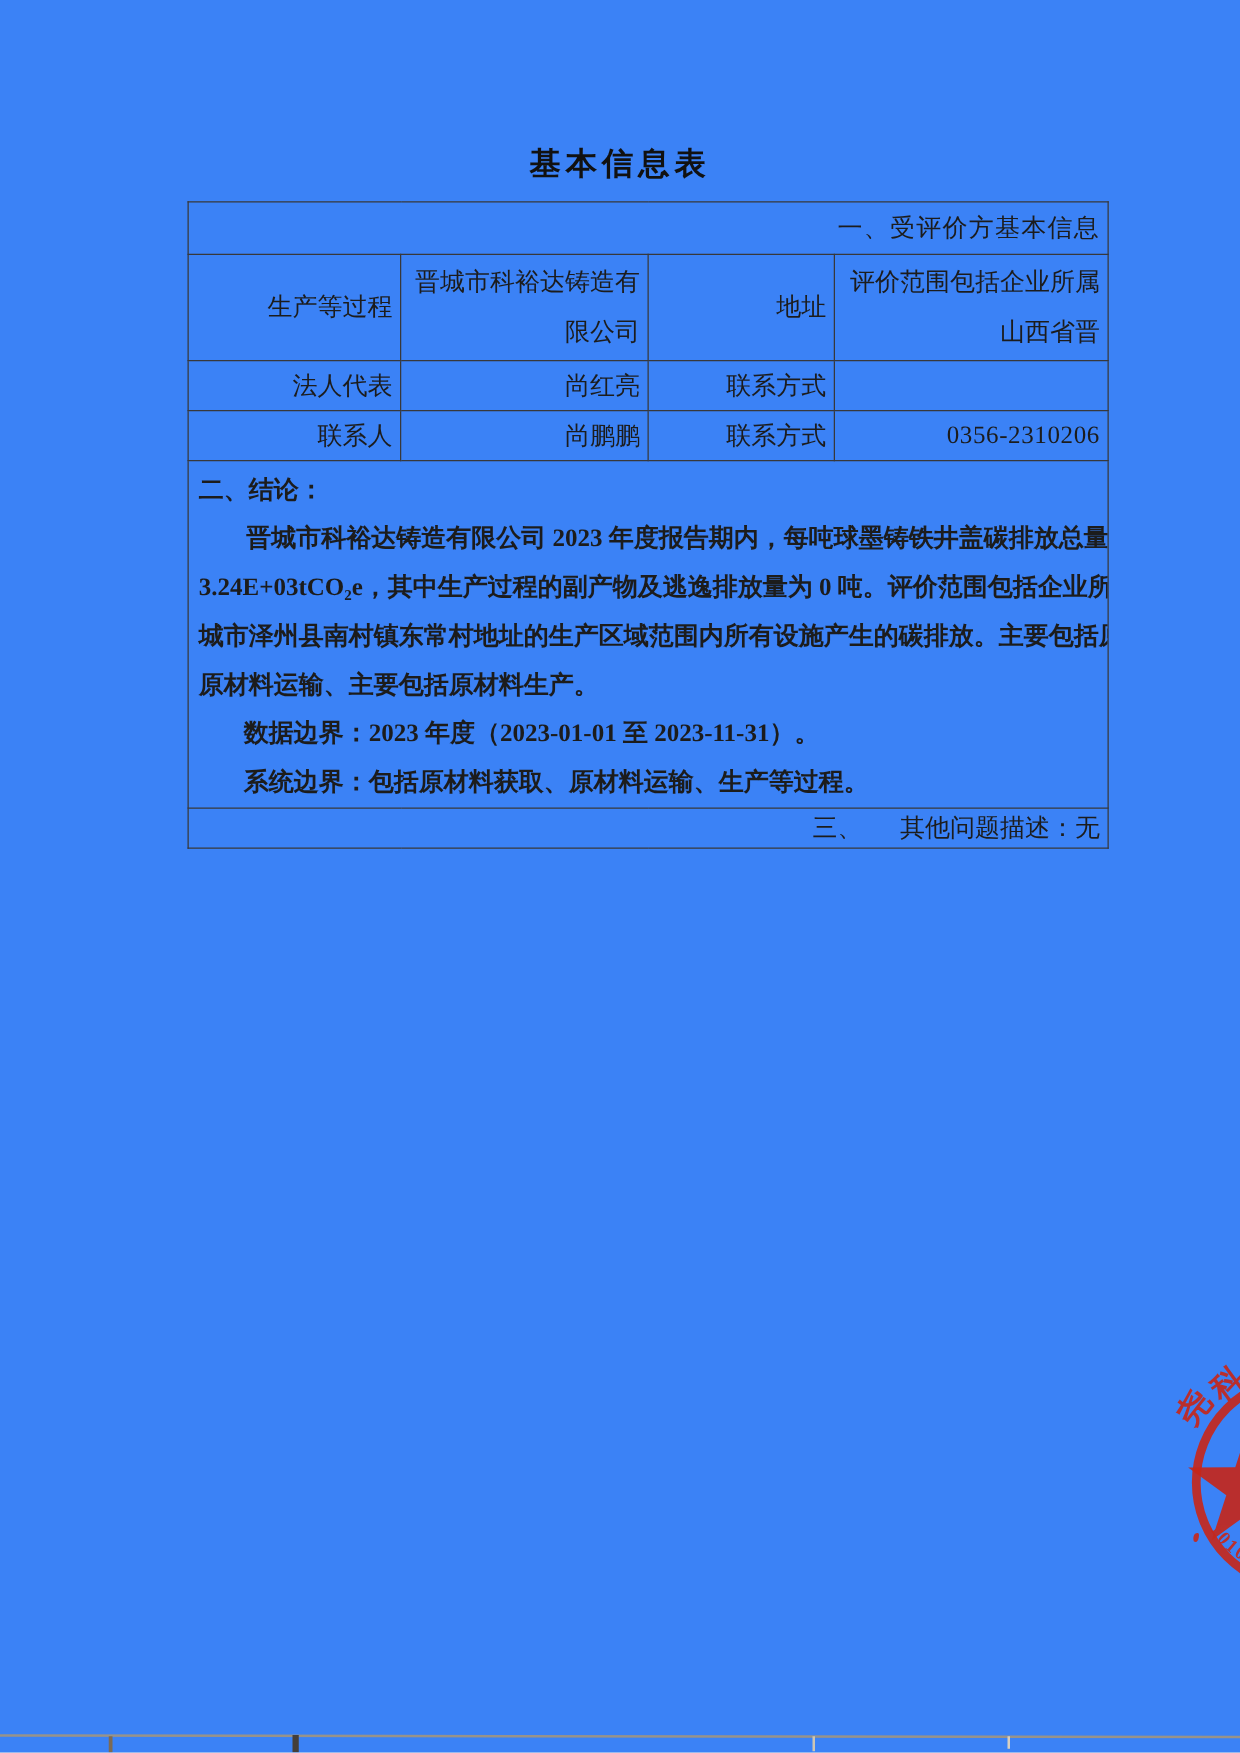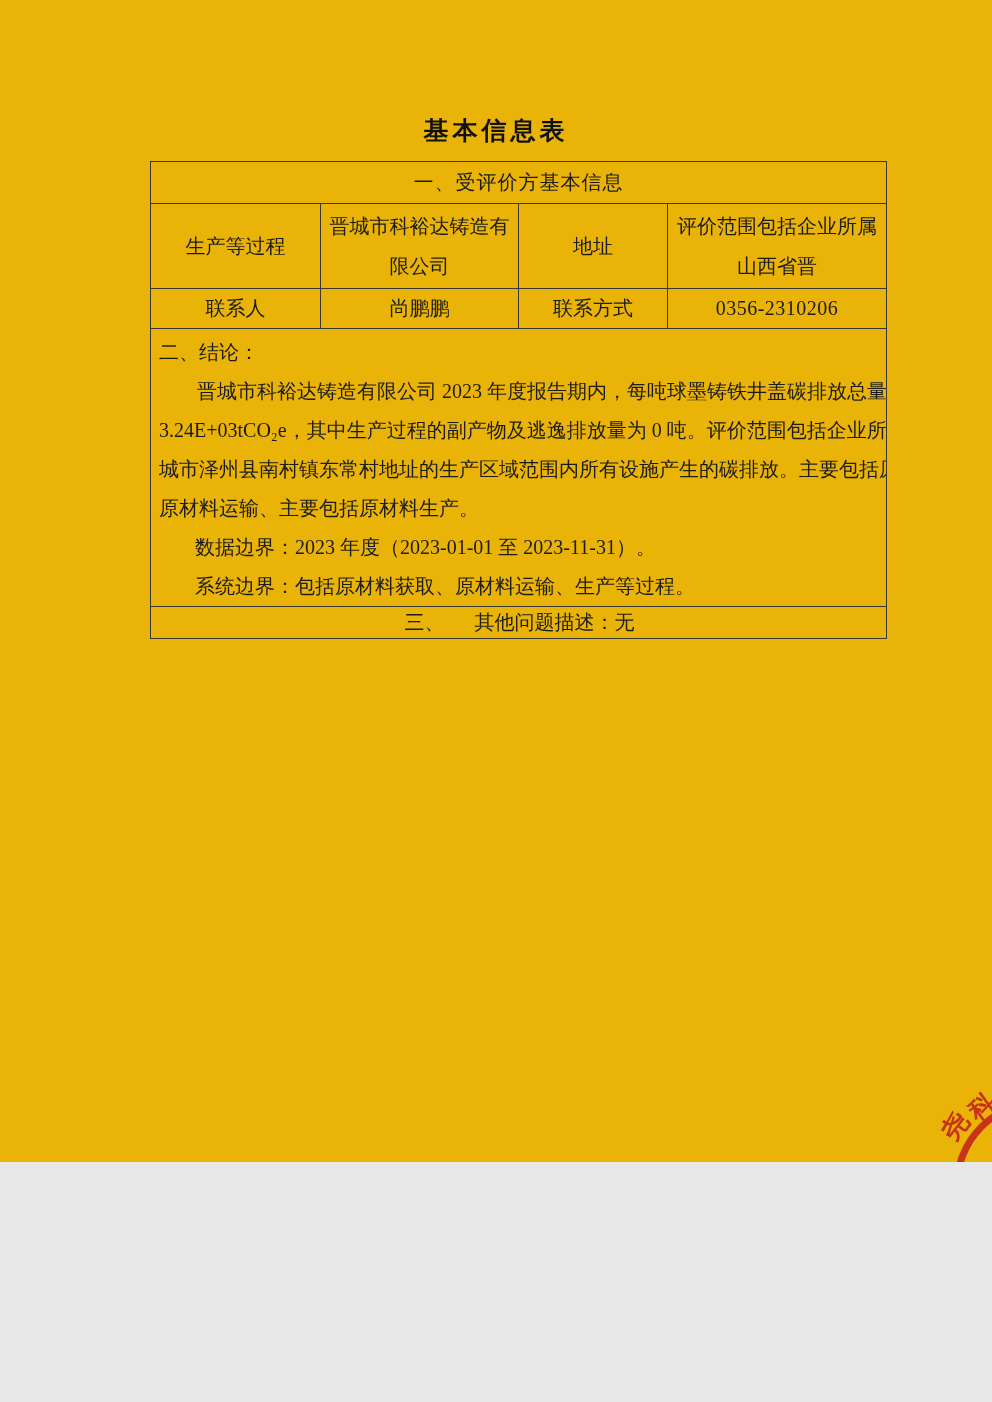--- a/index.html
+++ b/index.html
@@ -1,22 +1,22 @@
 <!DOCTYPE html>
 <html><head>
 <meta charset="utf-8">
 <style>
   * { margin: 0; padding: 0; box-sizing: border-box; }
   html, body { background: #e8e8e8; }
   .page {
     position: relative;
     width: 992px;
-    height: 1162px;
+    height: 1402px;
     margin: 0 auto;
-    background: #eab308;
+    background: #3b82f6;
     overflow: hidden;
     font-family: "Liberation Serif", "DejaVu Serif", serif;
     color: #1c1c1c;
   }
   .doc-title {
     position: absolute;
     top: 114px;
     left: 0;
     width: 100%;
     text-align: center;
@@ -29,36 +29,36 @@
     position: absolute;
     left: 150px;
     top: 161px;
     width: 736px;
     border-collapse: collapse;
     table-layout: fixed;
     font-size: 20px;
   }
   table.info-table td {
     border: 1.6px solid #38383a;
-    text-align: center;
+    text-align: right;
     vertical-align: middle;
     padding: 2px 6px;
     overflow: hidden;
   }
   tr.r-head td { height: 42px; font-size: 20px; letter-spacing: 1px; }
   tr.r-tall td { height: 84px; line-height: 40px; }
   tr.r-std td  { height: 40px; }
   tr.r-concl td {
     height: 275px;
     text-align: left;
     vertical-align: top;
     padding: 4px 10px 0 8px;
   }
-  tr.r-other td { height: 32px; text-align: center; padding-left: 8px; }
-  .concl-line { line-height: 39px; white-space: nowrap; }
+  tr.r-other td { height: 32px; text-align: right; padding-left: 8px; }
+  .concl-line { line-height: 39px; white-space: nowrap; font-weight: bold; }
   .indent-para { padding-left: 38px; }
   .indent-bound { padding-left: 36px; }
   .other-gap { display: inline-block; width: 30px; }
   .code-text { letter-spacing: 0.5px; }
 
   
   .seal-wrap {
     position: absolute;
     top: 1085px;
     right: 0;
@@ -103,20 +103,26 @@
       <tr class="r-head">
         <td colspan="4">一、受评价方基本信息</td>
       </tr>
       <tr class="r-tall">
         <td>生产等过程</td>
         <td>晋城市科裕达铸造有限公司</td>
         <td>地址</td>
         <td>评价范围包括企业所属山西省晋</td>
       </tr>
       <tr class="r-std">
+        <td>法人代表</td>
+        <td>尚红亮</td>
+        <td>联系方式</td>
+        <td></td>
+      </tr>
+      <tr class="r-std">
         <td>联系人</td>
         <td>尚鹏鹏</td>
         <td>联系方式</td>
         <td class="code-text">0356-2310206</td>
       </tr>
       <tr class="r-concl">
         <td colspan="4">
           <div class="concl-line">二、结论：</div>
           <div class="concl-line indent-para">晋城市科裕达铸造有限公司 2023 年度报告期内，每吨球墨铸铁井盖碳排放总量为</div>
           <div class="concl-line">3.24E+03tCO₂e，其中生产过程的副产物及逃逸排放量为 0 吨。评价范围包括企业所属山西省晋</div>

